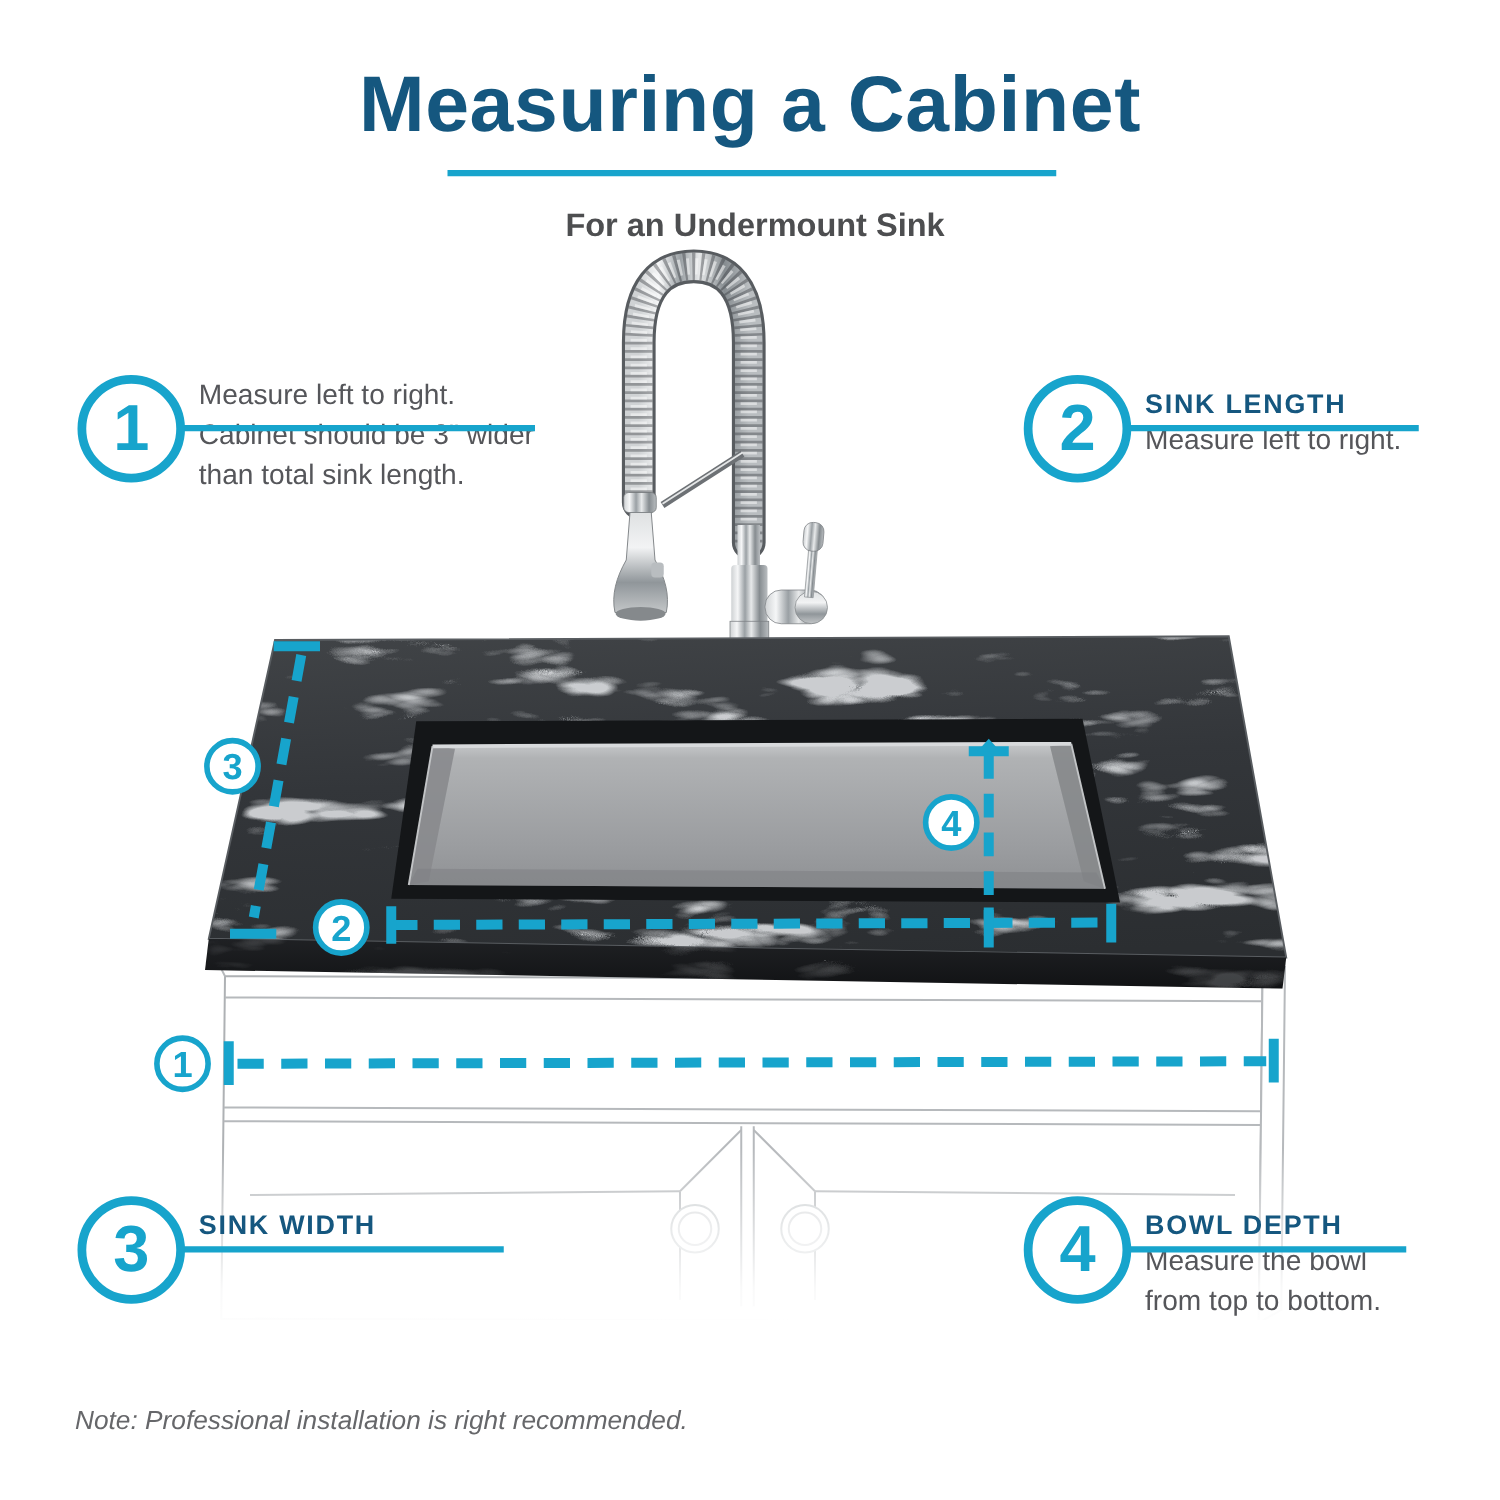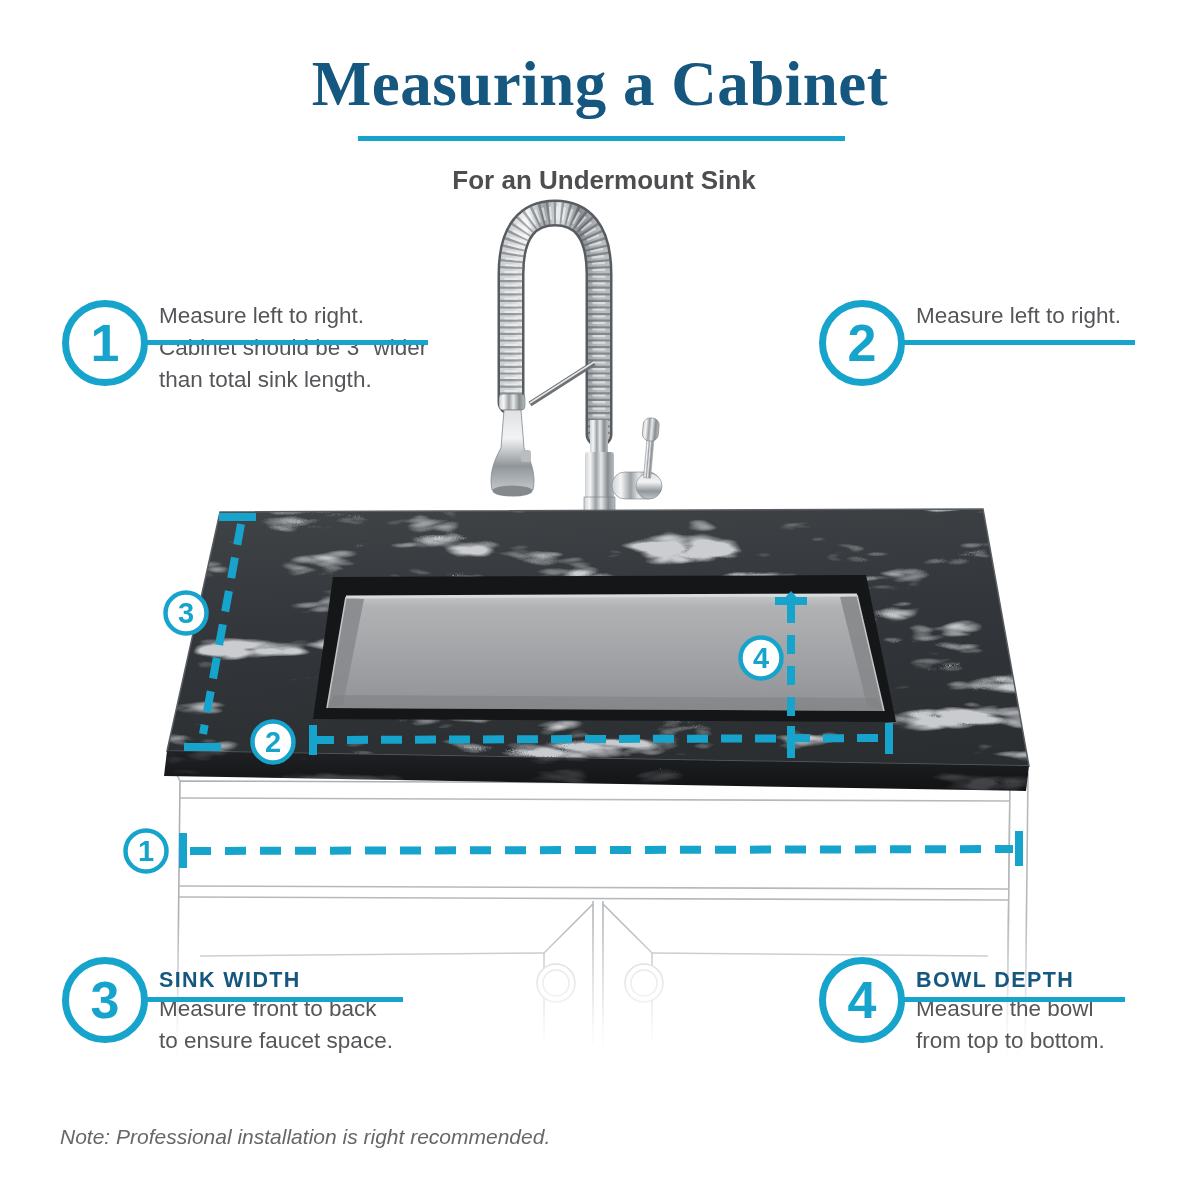--- a/index.html
+++ b/index.html
@@ -2,21 +2,21 @@
 <html><head>
 <meta charset="utf-8">
 <style>
   html,body{margin:0;padding:0;background:#fff;}
   .page{
     position:relative;width:1200px;height:1200px;background:#ffffff;overflow:hidden;
     font-family:"Liberation Sans", sans-serif;
   }
   .title{
     position:absolute;left:0;top:48px;width:1200px;text-align:center;
-    font-size:63px;font-weight:bold;color:#15577F;letter-spacing:0.5px;margin:0;font-family:Liberation Serif, serif;
+    font-size:63px;font-weight:bold;color:#15577F;letter-spacing:0.5px;margin:0;
   }
   .title-rule{
     position:absolute;left:358px;top:136px;width:487px;height:5px;background:#17A4CC;
   }
   .subtitle{
     position:absolute;left:0;top:161px;width:1200px;text-align:center;
     font-size:26px;font-weight:bold;color:#4d4e50;margin:4px;
   }
   .diagram-svg{position:absolute;left:0;top:0;width:1200px;height:1200px;}
   .callout{position:absolute;}
@@ -248,31 +248,30 @@
     <div class="co-desc">Measure left to right.
 Cabinet should be 3" wider
 than total sink length.</div>
   </div>
 
   <div class="callout c2">
     <div class="co-rule"></div>
     <div class="co-circle">
       <span>2</span>
     </div>
+    <div class="co-title">SINK LENGTH</div>
     <div class="co-desc">Measure left to right.</div>
   </div>
 
   <div class="callout c3">
     <div class="co-rule"></div>
     <div class="co-circle">
       <span>3</span>
     </div>
     <div class="co-title">SINK WIDTH</div>
-    <div class="co-desc">Measure front to back
-to ensure faucet space.</div>
   </div>
 
   <div class="callout c4">
     <div class="co-rule"></div>
     <div class="co-circle">
       <span>4</span>
     </div>
     <div class="co-title">BOWL DEPTH</div>
     <div class="co-desc">Measure the bowl
 from top to bottom.</div>

